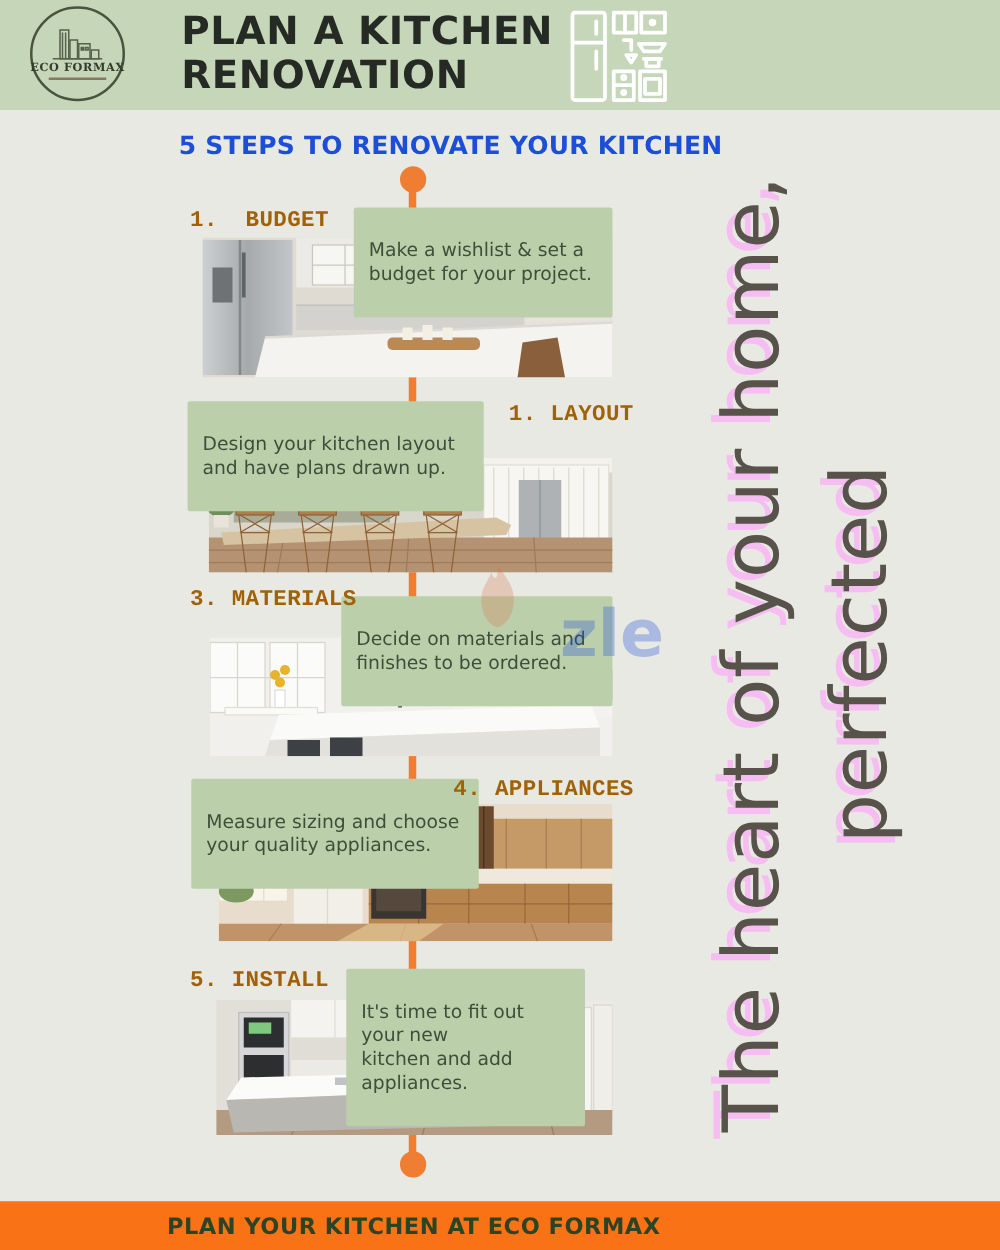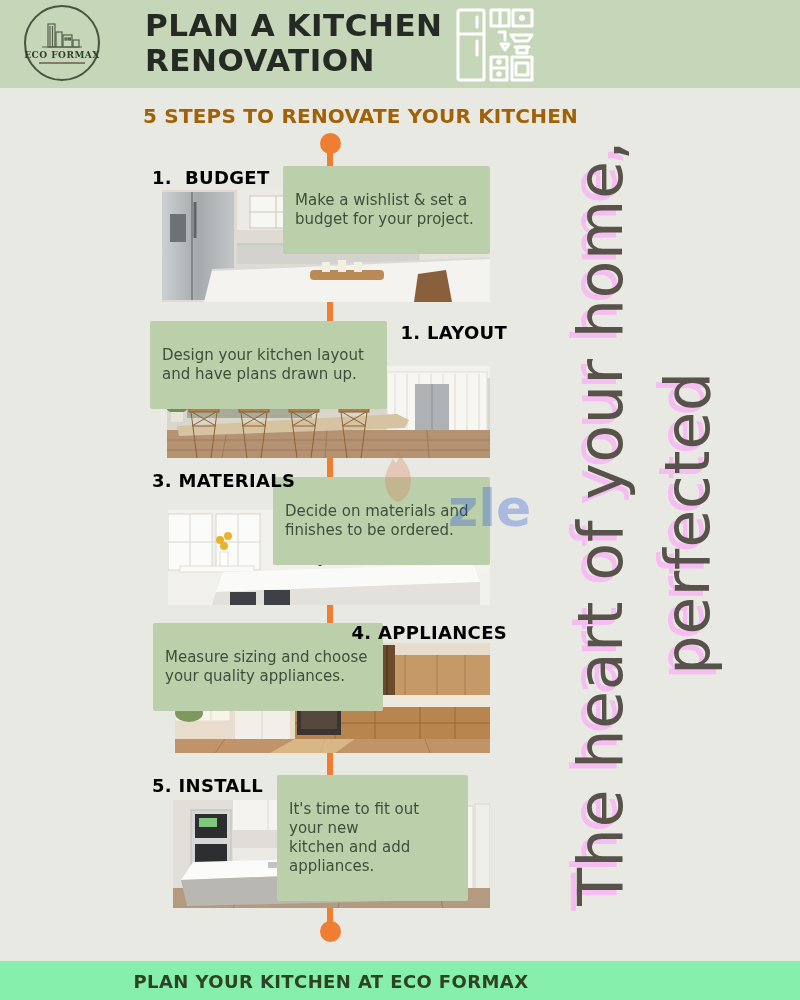--- a/index.html
+++ b/index.html
@@ -18,50 +18,50 @@
   .logo-brand{
     font-family:"DejaVu Serif","Liberation Serif",serif;
     font-size:9px;font-weight:bold;color:#323c2c;letter-spacing:.5px;white-space:nowrap;
   }
   .logo-tagline{width:46px;height:2px;background:#6d5a4a;opacity:.75;}
   .title{position:absolute;left:145px;top:8px;color:#262a24;font-weight:800;
     font-size:31px;line-height:35px;letter-spacing:.5px;}
   .kitchen-icon{position:absolute;left:455px;top:7px;}
   
   .steps-heading{position:absolute;left:143px;top:104px;font-size:20px;font-weight:800;
-    color:#a16207;letter-spacing:.2px;}
+    color:#1d4ed8;letter-spacing:.2px;}
   
   .tl-line{position:absolute;left:327px;top:144px;width:6px;height:792px;background:#ef7e33;z-index:1;}
   .tl-dot{position:absolute;width:21px;height:21px;border-radius:50%;background:#ef7e33;z-index:1;}
   .tl-dot.top{left:320px;top:133px;}
   .tl-dot.bottom{left:320px;top:921px;}
   
-  .step-label{position:absolute;z-index:4;font-size:18px;font-weight:800;color:#000000;
-    letter-spacing:.3px;white-space:pre;}
+  .step-label{position:absolute;z-index:4;font-size:18px;font-weight:800;color:#a16207;
+    letter-spacing:.3px;white-space:pre;font-family:Liberation Mono, monospace;}
   .desc-box{
     position:absolute;z-index:3;background:#bccfab;border-radius:2px;
     padding:25px 12px;box-sizing:border-box;
     font-size:15px;line-height:19px;color:#3d4f39;white-space:pre-line;
   }
   .photo{position:absolute;z-index:2;display:block;}
   
   .tagline{
     position:absolute;left:557px;top:938px;width:830px;height:176px;
     transform:rotate(-90deg);transform-origin:0 0;
     text-align:center;font-size:62px;line-height:87px;font-weight:400;
     color:#57524a;letter-spacing:.5px;
     text-shadow:-5px -6px 0 #f6bdf2;
     z-index:0;white-space:nowrap;
   }
   
   .watermark-text{position:absolute;left:448px;top:478px;z-index:5;
     font-size:52px;font-weight:bold;color:#1d4ed8;opacity:.30;pointer-events:none;}
   .watermark-flame{position:absolute;left:383px;top:450px;z-index:5;opacity:.28;pointer-events:none;}
   
-  .footer{position:absolute;left:0;top:961px;width:800px;height:39px;background:#86efac;}
+  .footer{position:absolute;left:0;top:961px;width:800px;height:39px;background:#f97316;}
   .footer-text{position:absolute;left:0;top:10px;width:662px;text-align:center;
     font-size:18px;font-weight:800;color:#2c4423;letter-spacing:.4px;}
 </style>
 </head>
 <body>
 
 <div class="page">
 
   <div class="header">
     <div class="logo-circle">

